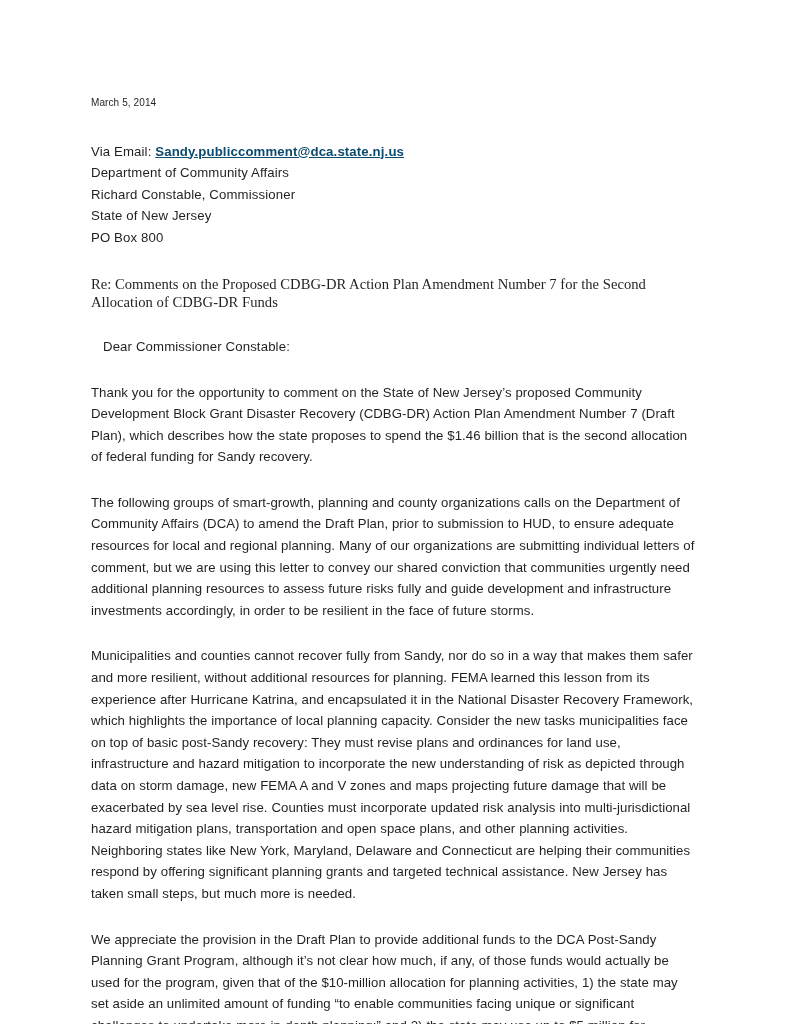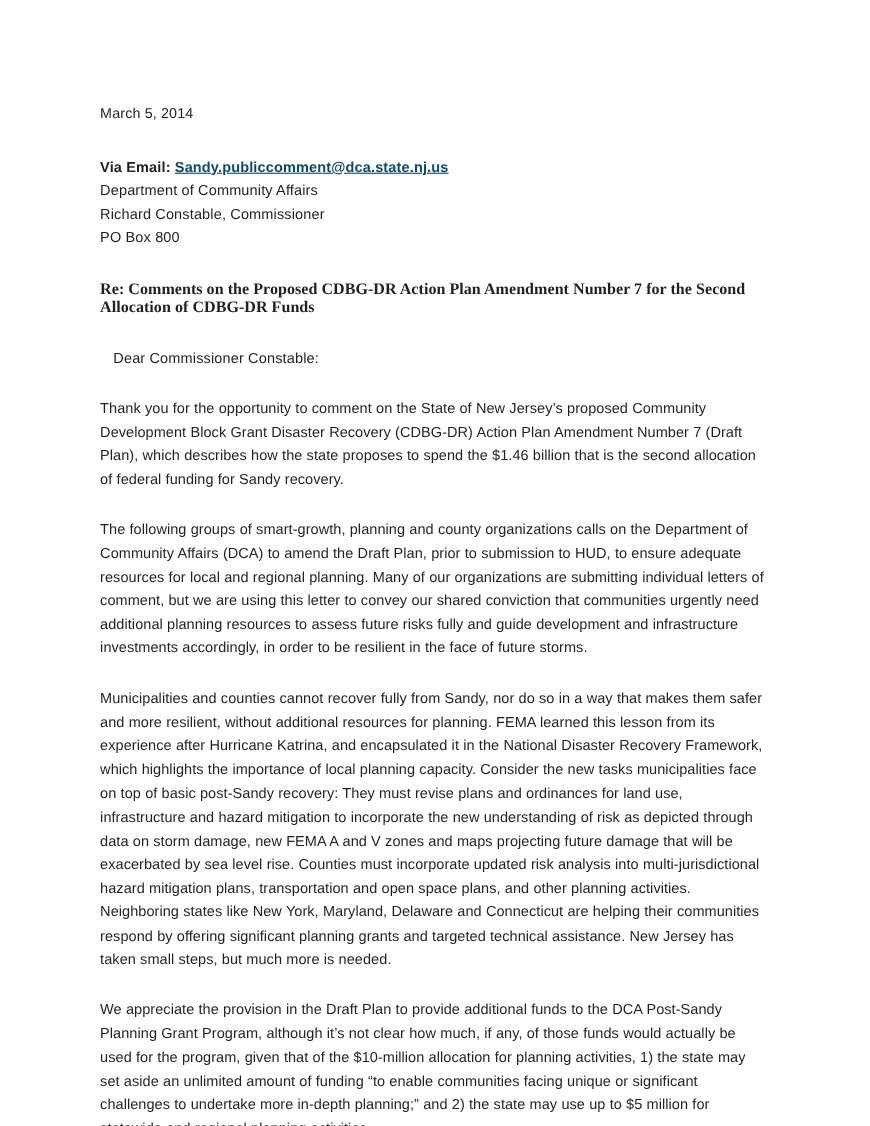--- a/index.html
+++ b/index.html
@@ -25,52 +25,52 @@
 
   .letter-body {
     position: absolute;
     left: 91px;
     top: 92px;
     width: 608px;
   }
 
   
   .date-line {
-    font-size: 13px;
+    font-size: 10px;
     line-height: 21.5px;
     margin: 0 0 27px 0;
     letter-spacing: 0.01em;
   }
 
   .address-block {
     margin: 0 0 28px 0;
   }
 
   .address-line {
     font-size: 13.2px;
     line-height: 21.5px;
     letter-spacing: 0.01em;
     white-space: nowrap;
   }
 
   .via-email-label {
-    font-weight: bold;
+    font-weight: normal;
   }
 
   .email-link {
     color: #0c4a6e;
     font-weight: bold;
     text-decoration: underline;
     text-underline-offset: 1px;
     cursor: pointer;
   }
 
   .subject-heading {
     font-family: "Liberation Serif", serif;
-    font-weight: bold;
+    font-weight: normal;
     font-size: 14.6px;
     line-height: 17.5px;
     margin: 0 0 25px 0;
     letter-spacing: 0.002em;
     width: 590px;
   }
 
   .salutation {
     font-size: 13.2px;
     line-height: 21.5px;
@@ -98,20 +98,21 @@
   <div class="letter-body">
 
     <p class="date-line">March 5, 2014</p>
 
     <div class="address-block">
       <div class="address-line">
         <span class="via-email-label">Via Email:</span><span>&nbsp;</span><a class="email-link" href="#">Sandy.publiccomment@dca.state.nj.us</a>
       </div>
       <div class="address-line">Department of Community Affairs</div>
       <div class="address-line">Richard Constable, Commissioner</div>
+      <div class="address-line">State of New Jersey</div>
       <div class="address-line">PO Box 800</div>
     </div>
 
     <h1 class="subject-heading">Re: Comments on the Proposed CDBG-DR Action Plan Amendment Number 7 for the Second Allocation of CDBG-DR Funds</h1>
 
     <p class="salutation">Dear Commissioner Constable:</p>
 
     <p class="para">Thank you for the opportunity to comment on the State of New Jersey’s proposed Community Development Block Grant Disaster Recovery (CDBG-DR) Action Plan Amendment Number 7 (Draft Plan), which describes how the state proposes to spend the $1.46 billion that is the second allocation of federal funding for Sandy recovery.</p>
 
     <p class="para">The following groups of smart-growth, planning and county organizations calls on the Department of Community Affairs (DCA) to amend the Draft Plan, prior to submission to HUD, to ensure adequate resources for local and regional planning.  Many of our organizations are submitting individual letters of comment, but we are using this letter to convey our shared conviction that communities urgently need additional planning resources to assess future risks fully and guide development and infrastructure investments accordingly, in order to be resilient in the face of future storms.</p>

